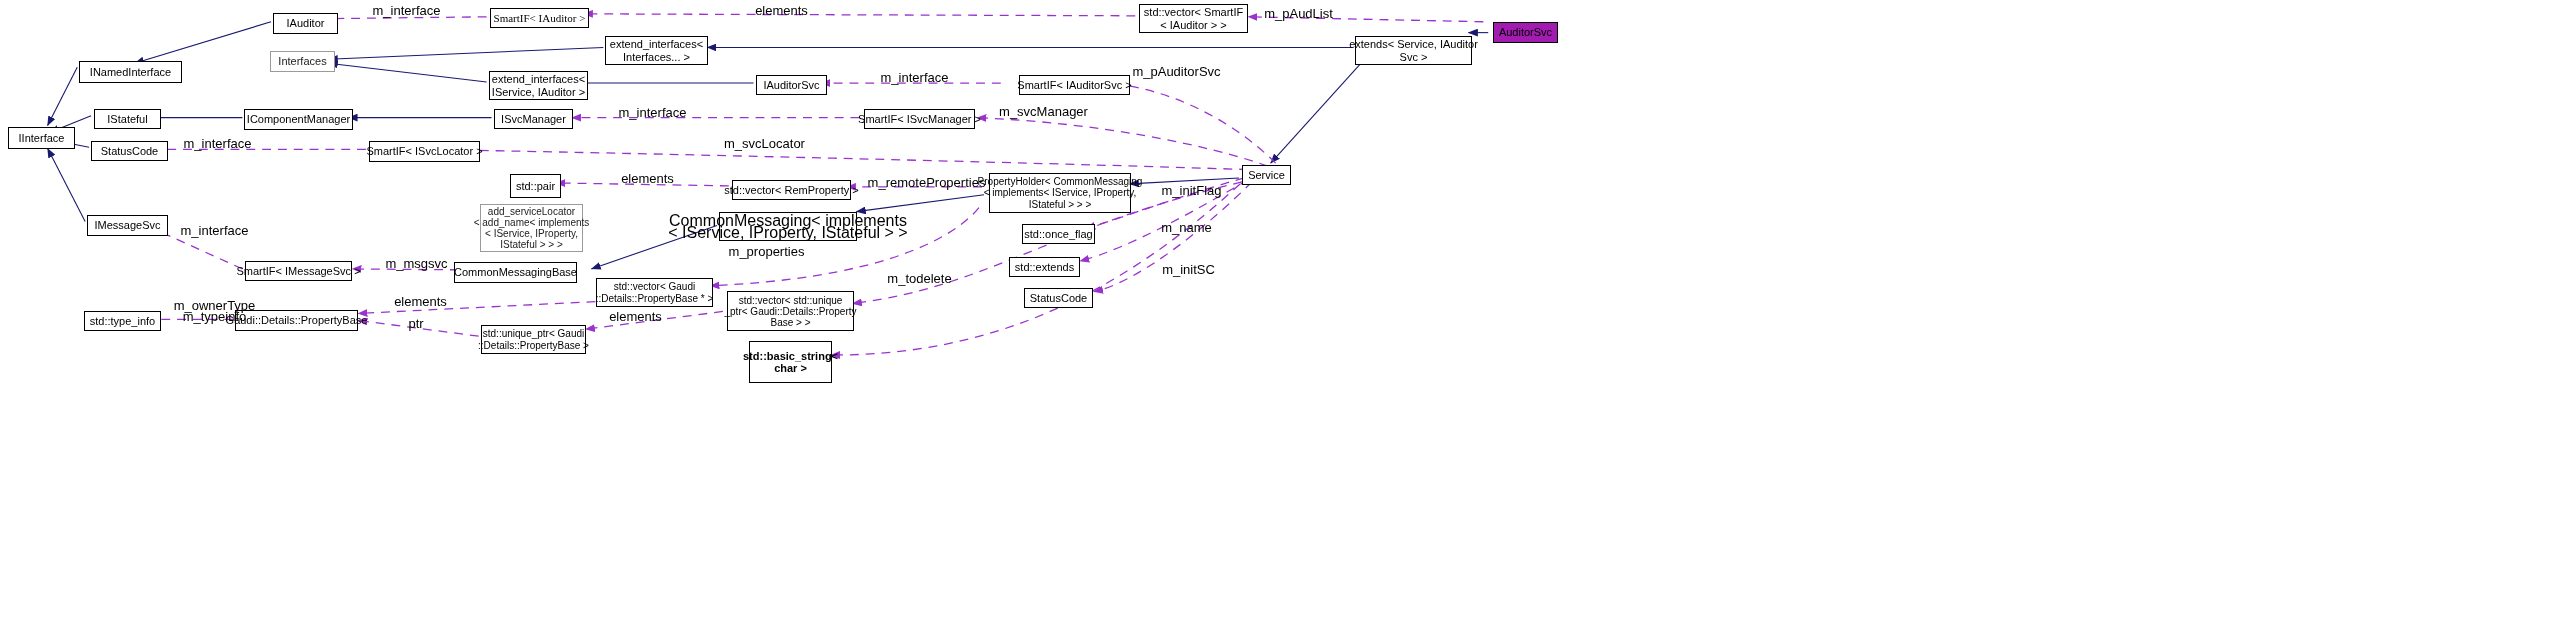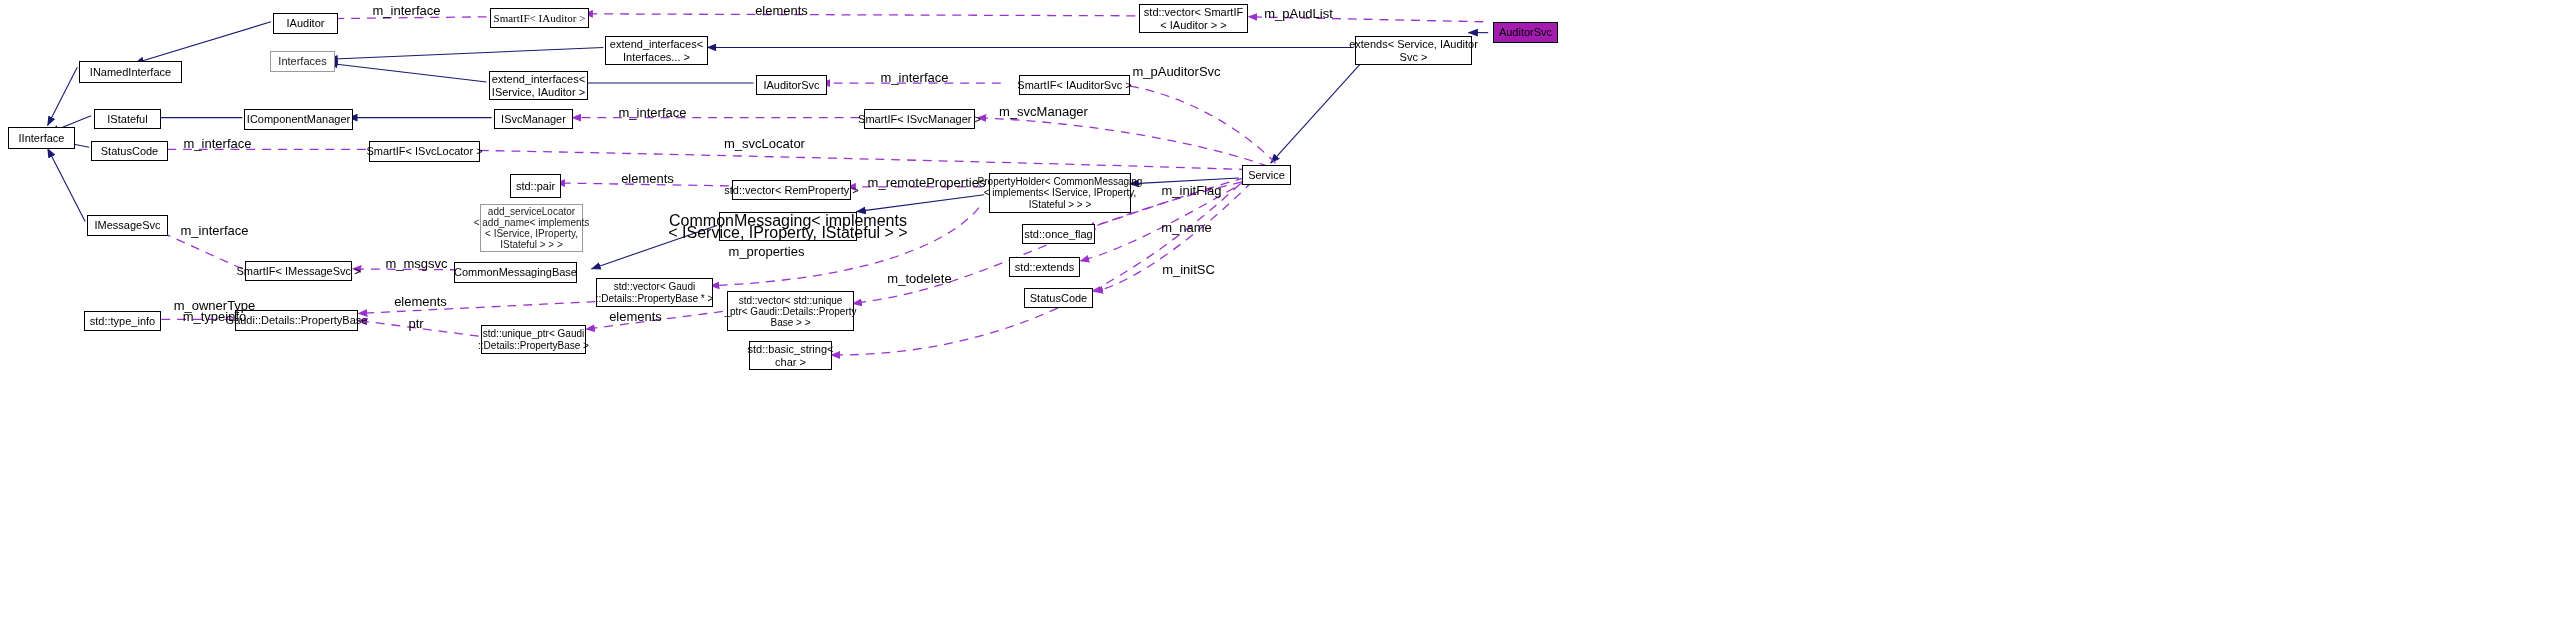--- a/index.html
+++ b/index.html
@@ -164,21 +164,21 @@
 &lt; IService, IProperty, IStateful &gt; &gt;</div>
 
   <div class="node" style="left:596px;top:278px;width:117px;height:29px;font-size:10px;line-height:11.4px;">std::vector&lt; Gaudi
 ::Details::PropertyBase * &gt;</div>
   <div class="node" style="left:235px;top:310px;width:123px;height:21px;">Gaudi::Details::PropertyBase</div>
   <div class="node" style="left:481px;top:325px;width:105px;height:29px;font-size:10px;line-height:11.4px;">std::unique_ptr&lt; Gaudi
 ::Details::PropertyBase &gt;</div>
   <div class="node" style="left:727px;top:291px;width:127px;height:40px;font-size:10px;line-height:11px;">std::vector&lt; std::unique
 _ptr&lt; Gaudi::Details::Property
 Base &gt; &gt;</div>
-  <div class="node" style="left:749px;top:341px;width:83px;height:29px;">std::basic_string&lt;
+  <div class="node" style="left:749px;top:341px;width:83px;height:42px;font-weight:bold;">std::basic_string&lt;
 char &gt;</div>
   <div class="node" style="left:84px;top:311px;width:77px;height:20px;">std::type_info</div>
 
   <div class="node" style="left:989px;top:173px;width:142px;height:40px;font-size:10px;line-height:11.4px;">PropertyHolder&lt; CommonMessaging
 &lt; implements&lt; IService, IProperty,
 IStateful &gt; &gt; &gt;</div>
   <div class="node" style="left:1022px;top:224px;width:73px;height:20px;">std::once_flag</div>
   <div class="node" style="left:1009px;top:257px;width:71px;height:20px;">std::extends</div>
   <div class="node" style="left:1024px;top:288px;width:69px;height:20px;">StatusCode</div>
 

